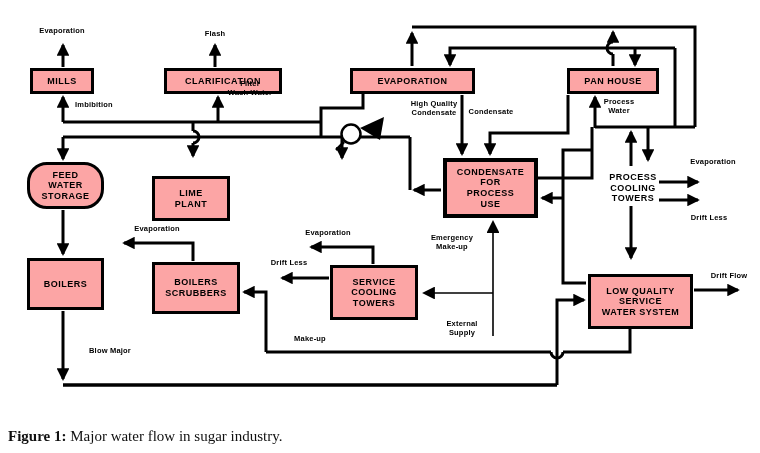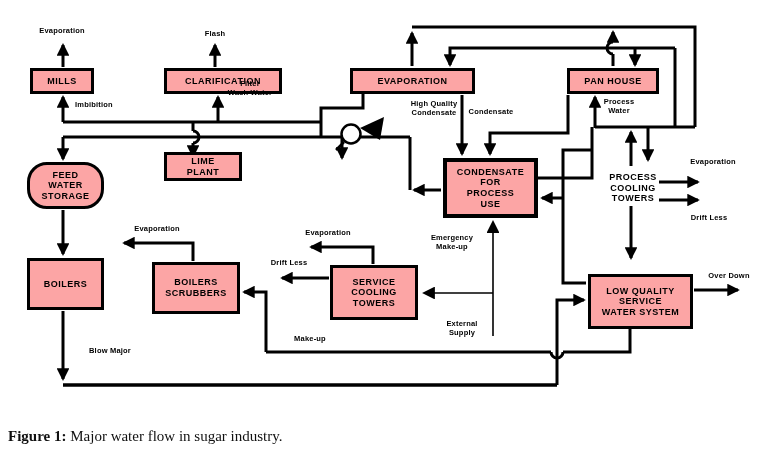--- a/index.html
+++ b/index.html
@@ -94,21 +94,21 @@
     </g>
   </svg>
 
   <div class="node" style="left:30px;top:68px;width:64px;height:26px;">MILLS</div>
   <div class="node" style="left:164px;top:68px;width:118px;height:26px;">CLARIFICATION</div>
   <div class="node" style="left:350px;top:68px;width:125px;height:26px;">EVAPORATION</div>
   <div class="node" style="left:567px;top:68px;width:92px;height:26px;">PAN HOUSE</div>
   <div class="node" style="left:27px;top:162px;width:77px;height:47px;border-radius:20px;">FEED
 WATER
 STORAGE</div>
-  <div class="node" style="left:152px;top:152px;width:78px;height:29px;margin-left:12px;">LIME
+  <div class="node" style="left:152px;top:176px;width:78px;height:45px;">LIME
 PLANT</div>
   <div class="node thick" style="left:443px;top:158px;width:95px;height:60px;">CONDENSATE
 FOR
 PROCESS
 USE</div>
   <div class="node noborder" style="left:593px;top:166px;width:80px;height:44px;">PROCESS
 COOLING
 TOWERS</div>
   <div class="node" style="left:27px;top:258px;width:77px;height:52px;">BOILERS</div>
   <div class="node" style="left:152px;top:262px;width:88px;height:52px;">BOILERS
@@ -125,21 +125,21 @@
   <div class="flabel" style="left:72px;top:100px;width:44px;">Imbibition</div>
   <div class="flabel" style="left:226px;top:79px;width:48px;">Filter
 Wash Water</div>
   <div class="flabel" style="left:379px;top:99px;width:56px;margin-left:27px;">High Quality
 Condensate</div>
   <div class="flabel" style="left:466px;top:107px;width:50px;">Condensate</div>
   <div class="flabel" style="left:600px;top:97px;width:38px;">Process
 Water</div>
   <div class="flabel" style="left:684px;top:157px;width:58px;">Evaporation</div>
   <div class="flabel" style="left:684px;top:213px;width:50px;">Drift Less</div>
-  <div class="flabel" style="left:704px;top:271px;width:50px;">Over Down</div>
+  <div class="flabel" style="left:704px;top:271px;width:50px;">Drift Flow</div>
   <div class="flabel" style="left:301px;top:228px;width:54px;">Evaporation</div>
   <div class="flabel" style="left:266px;top:258px;width:46px;">Drift Less</div>
   <div class="flabel" style="left:129px;top:224px;width:56px;">Evaporation</div>
   <div class="flabel" style="left:426px;top:233px;width:52px;">Emergency
 Make-up</div>
   <div class="flabel" style="left:436px;top:319px;width:52px;">External
 Supply</div>
   <div class="flabel" style="left:288px;top:334px;width:44px;">Make-up</div>
   <div class="flabel" style="left:84px;top:346px;width:52px;">Blow Major</div>
 

